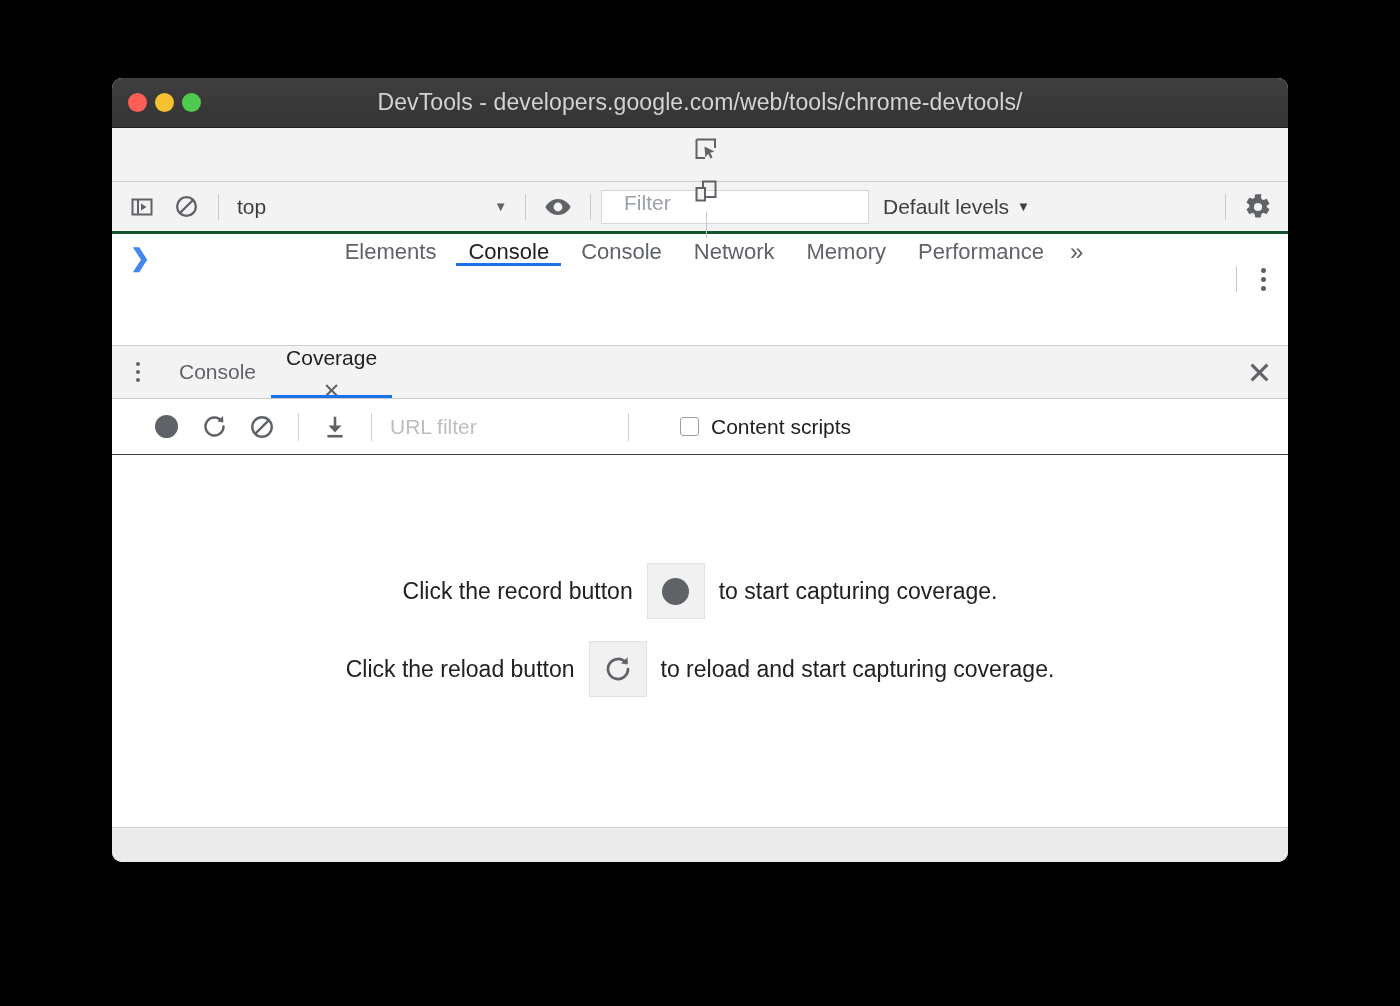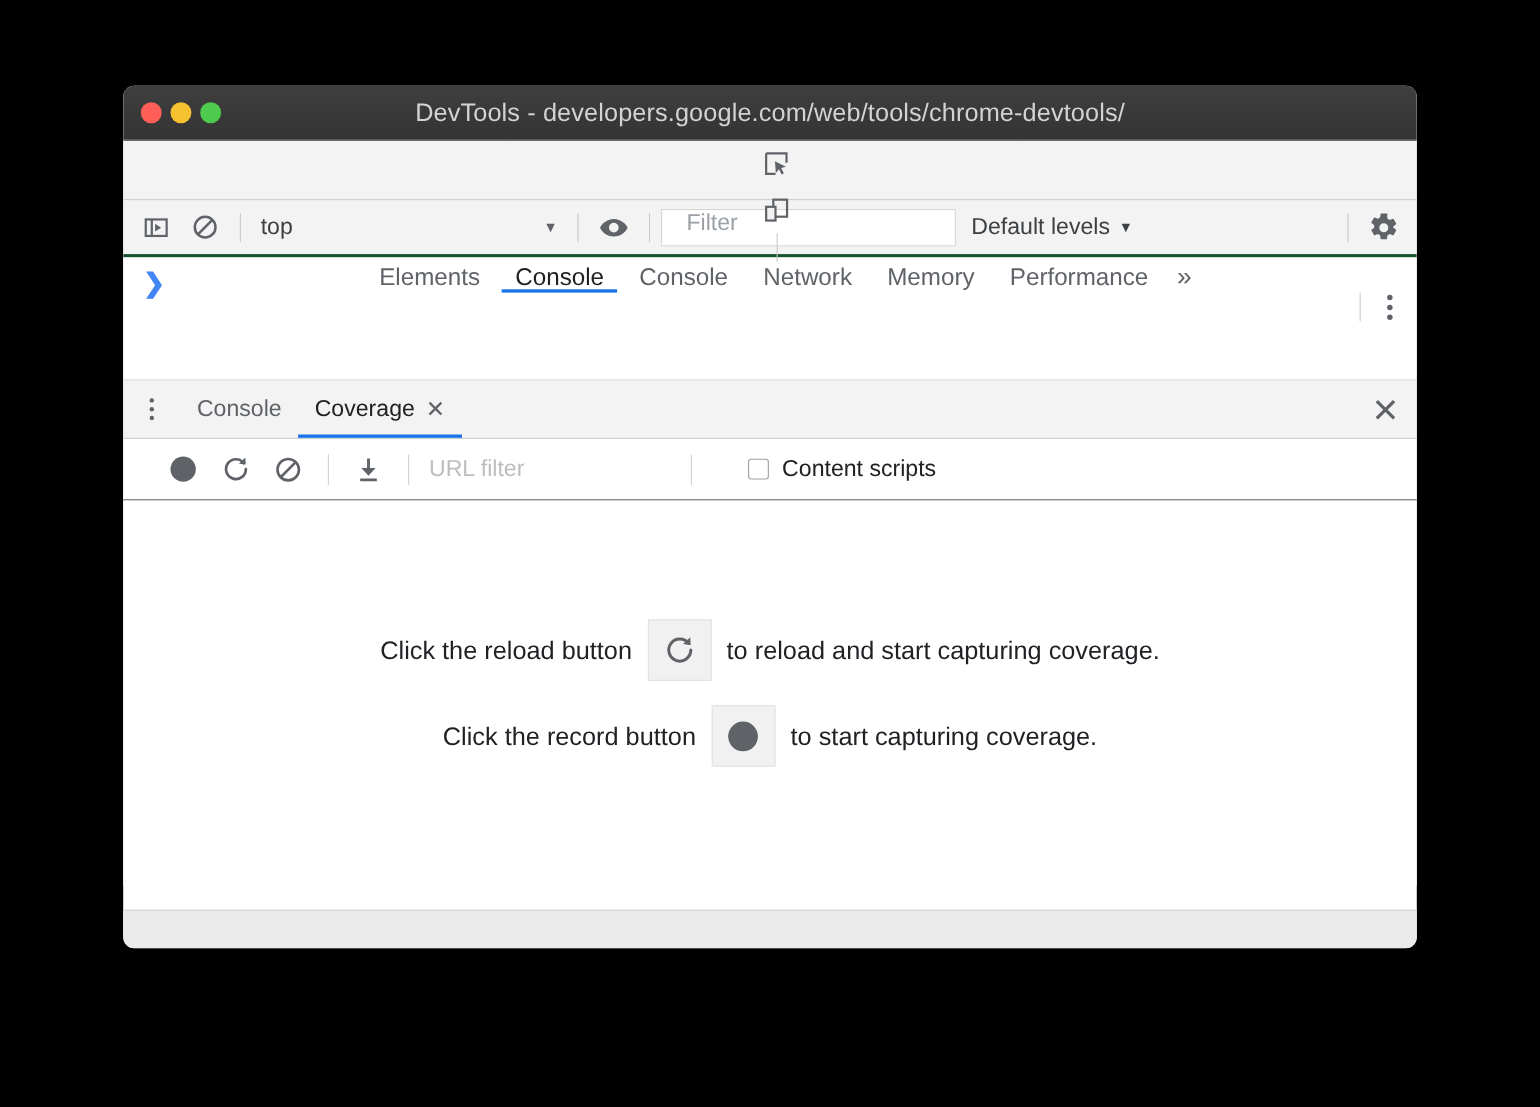--- a/index.html
+++ b/index.html
@@ -239,21 +239,21 @@
   .dtab {
     position: relative;
     display: flex;
     align-items: center;
     gap: 10px;
     padding: 0 15px;
     font-size: 21px;
     color: #5f6368;
     white-space: nowrap;
   }
-  .dtab.active { color: #202124; }
+  .dtab.active { color: #202124; flex-direction: column; }
   .dtab.active::after {
     content: "";
     position: absolute;
     left: 0; right: 0; bottom: 0;
     height: 3px;
     background: #1a73e8;
   }
   .dtab .tab-close {
     font-size: 21px;
     color: #5f6368;
@@ -532,39 +532,39 @@
 
       <div class="cov-sep"></div>
 
       <label class="checkbox-row">
         <span class="checkbox"></span>
         <span>Content scripts</span>
       </label>
     </div>
 
     <div class="cov-body">
+
+      <div class="hint-row">
+        <span>Click the record button</span>
+        <span class="hint-btn">
+          <span class="dot-record big"></span>
+        </span>
+        <span>to start capturing coverage.</span>
+      </div>
 
       <div class="hint-row">
         <span>Click the reload button</span>
         <span class="hint-btn">
           <svg width="30" height="30" viewBox="0 0 24 24" aria-hidden="true">
             <path d="M18.4 7.2 A8 8 0 1 0 20 12" fill="none" stroke="#5f6368" stroke-width="2.2" stroke-linecap="round"></path>
             <path d="M19.6 2.6 L19.9 8.2 L14.4 7.6 Z" fill="#5f6368"></path>
           </svg>
         </span>
         <span>to reload and start capturing coverage.</span>
       </div>
-
-      <div class="hint-row">
-        <span>Click the record button</span>
-        <span class="hint-btn">
-          <span class="dot-record big"></span>
-        </span>
-        <span>to start capturing coverage.</span>
-      </div>
     </div>
 
     <div class="statusbar">
       <span></span>
     </div>
 
   </div>
 </div>
 
 </body></html>

